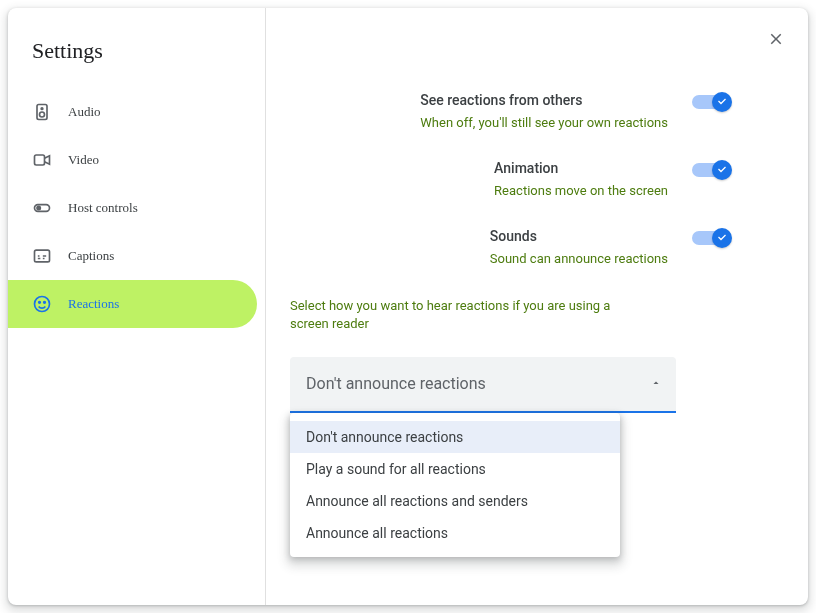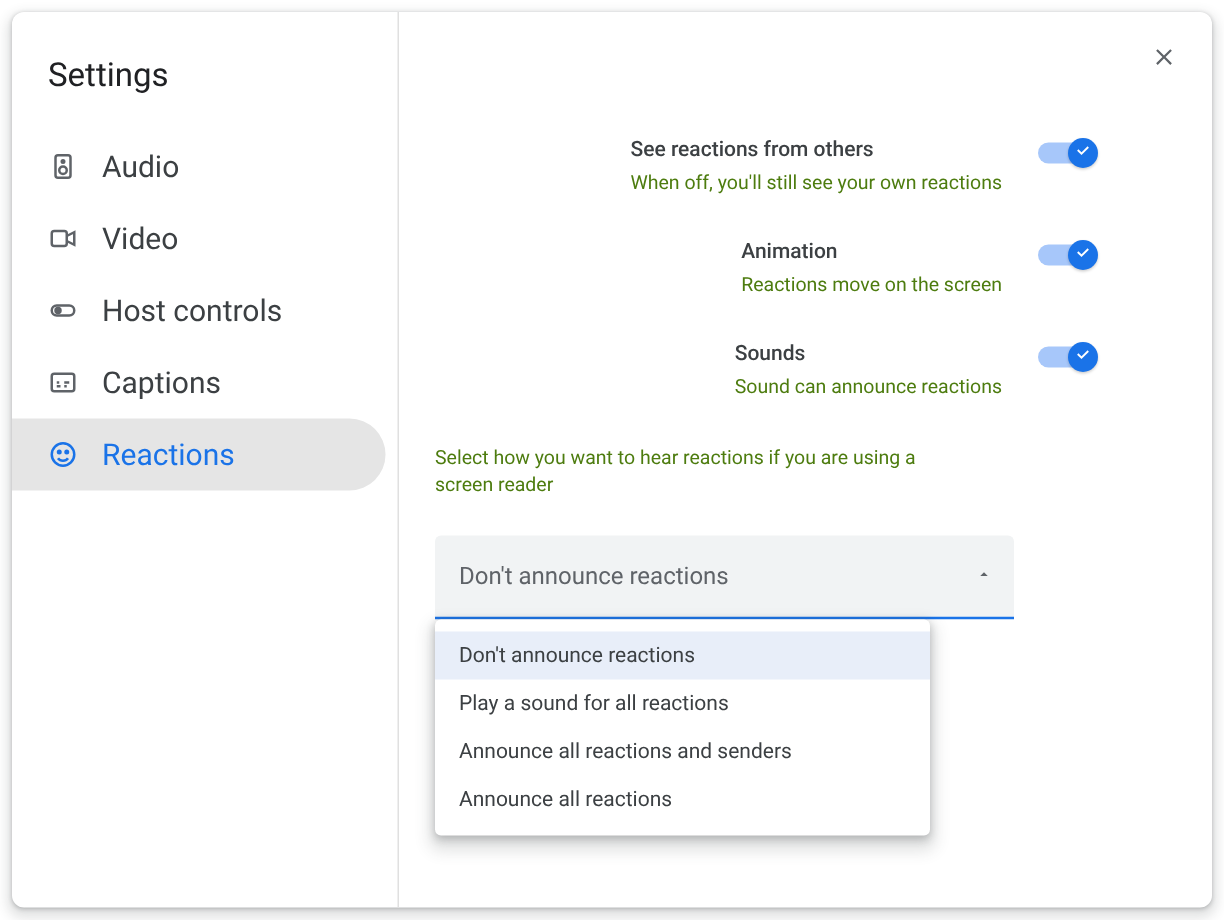--- a/index.html
+++ b/index.html
@@ -30,20 +30,21 @@
     align-items: center;
     justify-content: center;
     cursor: pointer;
     color: #5f6368;
   }
   .close-btn svg { width: 18px; height: 18px; }
   .sidebar {
     width: 258px;
     border-right: 1px solid #e0e0e0;
     padding-top: 24px;
+    font-family: Liberation Serif, serif;
   }
   .sidebar-title {
     font-size: 22px;
     font-weight: 400;
     padding: 6px 24px 24px 24px;
     color: #202124;
   }
   .nav-item {
     display: flex;
     align-items: center;
@@ -51,25 +52,25 @@
     padding: 0 24px;
     cursor: pointer;
     color: #3c4043;
     border-radius: 0 24px 24px 0;
     margin-right: 8px;
     gap: 16px;
   }
   .nav-item .icon { width: 20px; height: 20px; display:flex; align-items:center; justify-content:center; color:#5f6368; }
   .nav-item .icon svg { width: 20px; height: 20px; }
   .nav-item.active {
-    background: #e5e5e5;
+    background: #bef264;
     color: #1a73e8;
   }
   .nav-item.active .icon { color: #1a73e8; }
-  .nav-label { font-size: 20px; }
+  .nav-label { font-size: 13px; }
   .content {
     flex: 1;
     padding: 84px 80px 24px 24px;
     position: relative;
   }
   .setting {
     margin-bottom: 28px;
   }
   .setting-row {
     display: flex;

